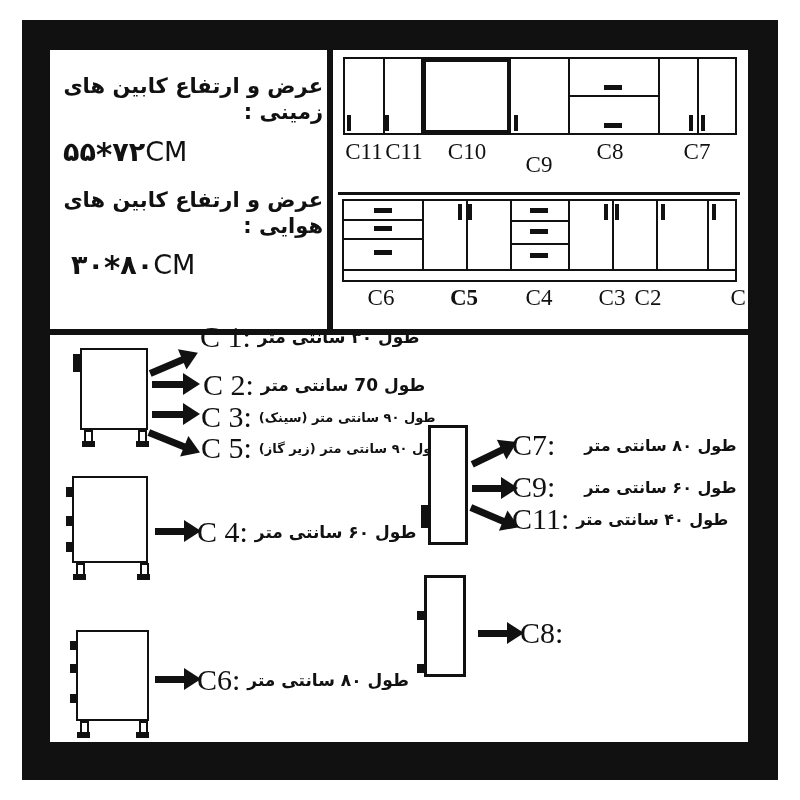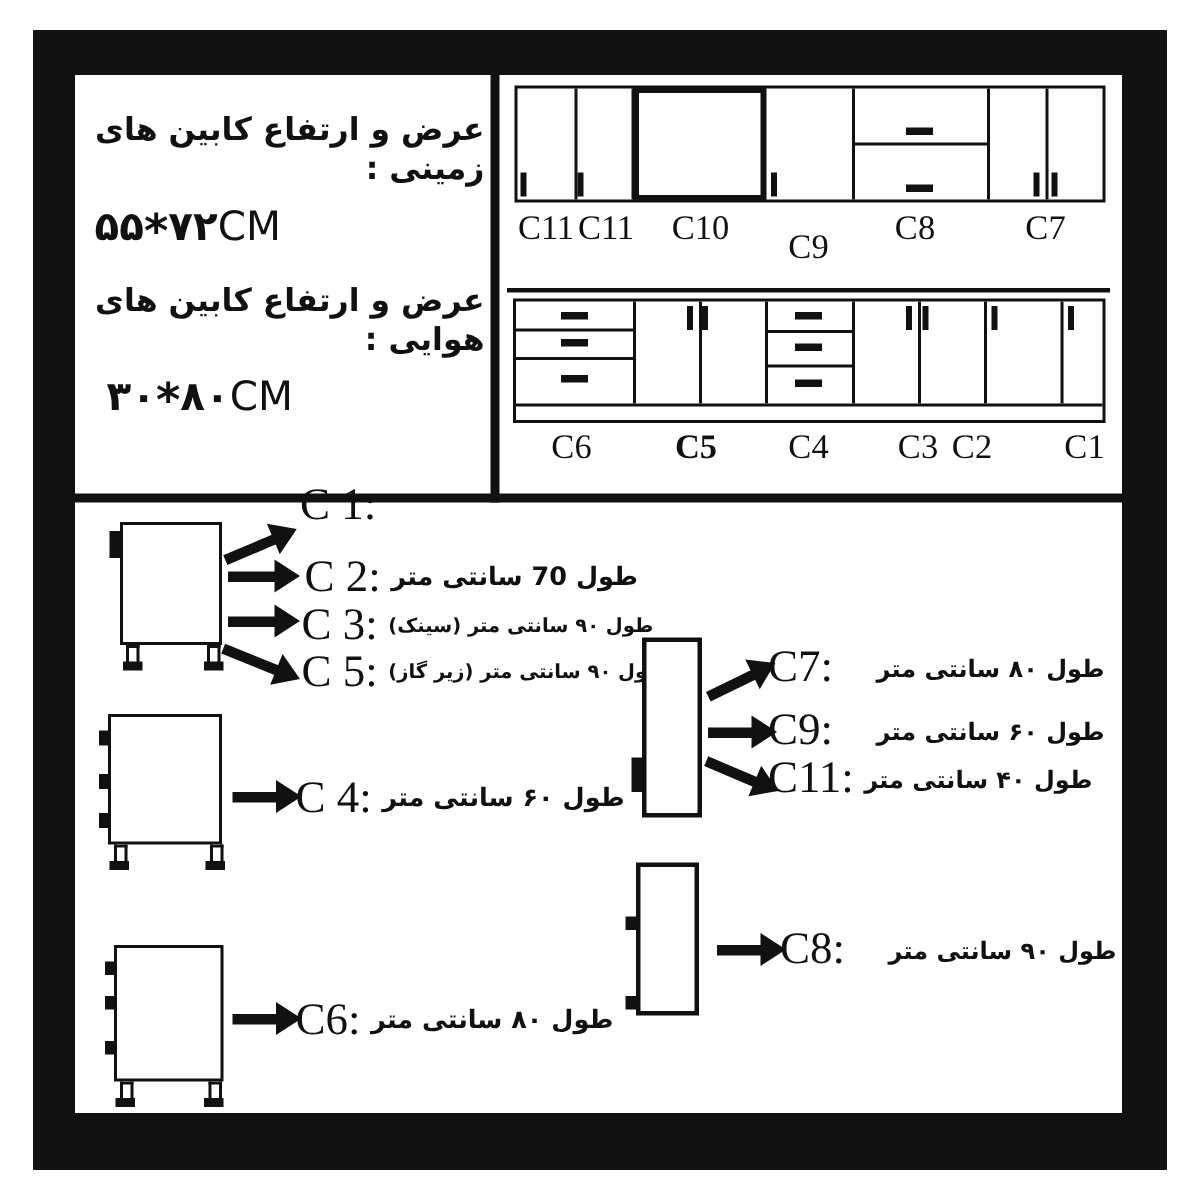--- a/index.html
+++ b/index.html
@@ -98,21 +98,21 @@
   <div class="ink" style="left:260px;top:3px;width:4px;height:16px;"></div>
   <div class="ink" style="left:271px;top:3px;width:4px;height:16px;"></div>
   <div class="ink" style="left:317px;top:3px;width:4px;height:16px;"></div>
   <div class="ink" style="left:368px;top:3px;width:4px;height:16px;"></div>
 </div>
 <span class="dlabel" style="left:381px;top:285px;">C6</span>
 <span class="dlabel" style="left:464px;top:285px;font-weight:bold;">C5</span>
 <span class="dlabel" style="left:539px;top:285px;">C4</span>
 <span class="dlabel" style="left:612px;top:285px;">C3</span>
 <span class="dlabel" style="left:648px;top:285px;">C2</span>
-<span class="dlabel" style="left:723px;top:285px;">C1</span>
+<span class="dlabel" style="left:744px;top:285px;">C1</span>
 
 <div class="box" style="left:80px;top:348px;width:68px;height:82px;"></div>
 <div class="ink" style="left:73px;top:354px;width:8px;height:18px;"></div>
 <div class="leg" style="left:84px;top:430px;"></div>
 <div class="foot" style="left:82px;top:441px;"></div>
 <div class="leg" style="left:138px;top:430px;"></div>
 <div class="foot" style="left:136px;top:441px;"></div>
 
 <div class="arrow" style="left:150px;top:373px;--len:52px;transform:rotate(-23deg);">
     <div class="shaft"></div>
@@ -126,20 +126,21 @@
     <div class="shaft"></div>
     <div class="head"></div>
   </div>
 <div class="arrow" style="left:149px;top:432px;--len:55px;transform:rotate(22deg);">
     <div class="shaft"></div>
     <div class="head"></div>
   </div>
 
 <div class="legend-row" style="left:200px;top:320px;">
   <span class="code">C 1:</span>
+  <span class="fa">طول ۳۰ سانتی متر</span>
 </div>
 <div class="legend-row" style="left:203px;top:368px;">
   <span class="code">C 2:</span>
   <span class="fa">طول 70 سانتی متر</span>
 </div>
 <div class="legend-row" style="left:201px;top:400px;">
   <span class="code">C 3:</span>
   <span class="fa small">طول ۹۰ سانتی متر (سینک)</span>
 </div>
 <div class="legend-row" style="left:201px;top:431px;">
@@ -215,14 +216,13 @@
 <div class="box thick" style="left:424px;top:575px;width:42px;height:102px;"></div>
 <div class="ink" style="left:417px;top:611px;width:8px;height:9px;"></div>
 <div class="ink" style="left:417px;top:664px;width:8px;height:9px;"></div>
 
 <div class="arrow" style="left:478px;top:633px;--len:46px;">
     <div class="shaft"></div>
     <div class="head"></div>
   </div>
 <div class="legend-row gapwide" style="left:520px;top:616px;">
   <span class="code">C8:</span>
-  <span class="fa mid">طول ۹۰ سانتی متر</span>
 </div>
 
 </body></html>

